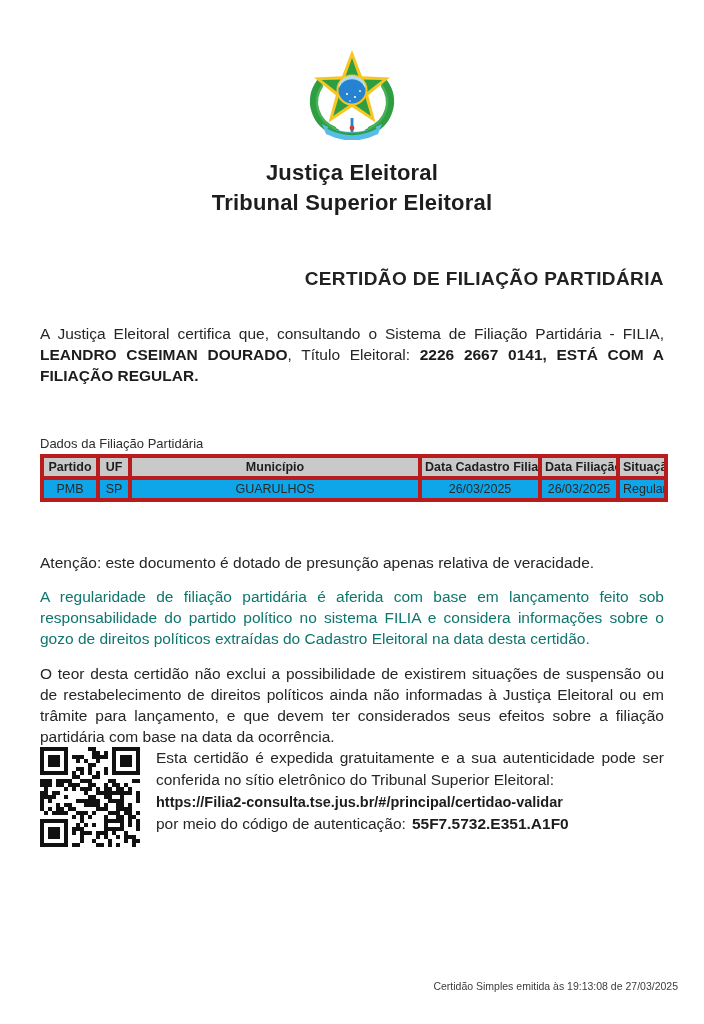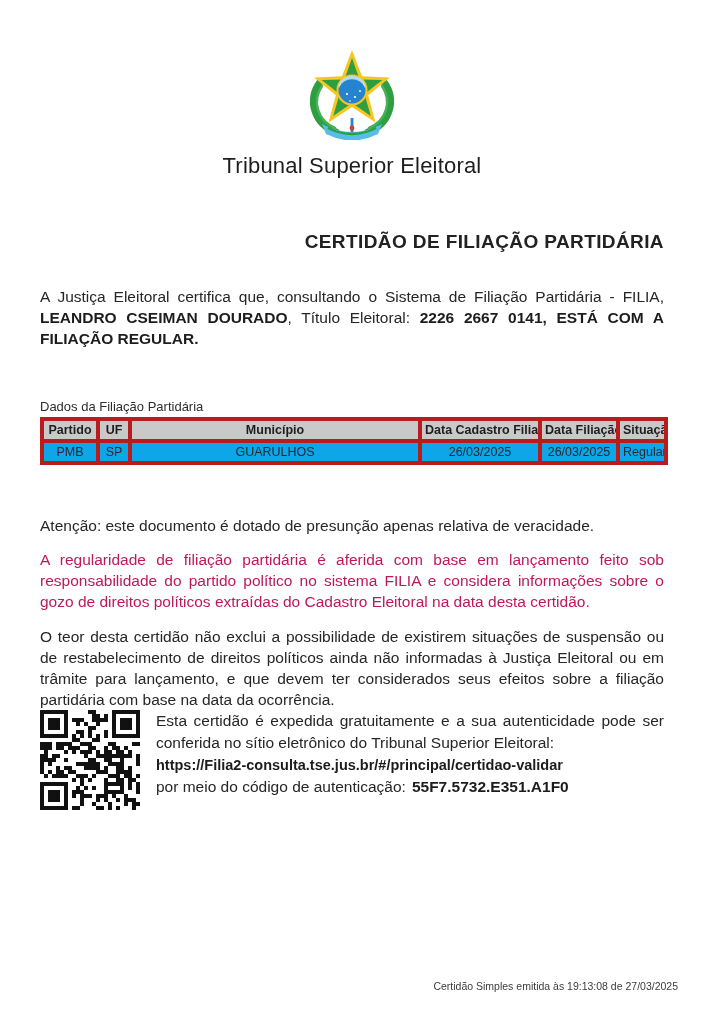--- a/index.html
+++ b/index.html
@@ -25,24 +25,24 @@
   }
   .org-line1 {
     margin-top: 20px;
     text-align: center;
     font-size: 22px;
     font-weight: bold;
     color: #1d1d1d;
     letter-spacing: 0.2px;
   }
   .org-line2 {
-    margin-top: 13px;
+    margin-top: 4px;
     text-align: center;
     font-size: 22px;
-    font-weight: normal;
+    font-weight: bold;
     color: #1d1d1d;
     letter-spacing: 0.2px;
   }
   .doc-title {
     margin-top: 52px;
     text-align: right;
     font-size: 19px;
     font-weight: bold;
     color: #222222;
     letter-spacing: 0.4px;
@@ -78,21 +78,21 @@
     white-space: nowrap;
   }
   table.filia th {
     background: #c9c9c9;
     font-weight: bold;
     color: #1e1e1e;
   }
   table.filia td { color: #2a2a2a; background: #0ea5e9; }
 
   .notice-1 { margin-top: 50px; font-size: 15.5px; line-height: 21px; color: #262626; }
-  .notice-2 { margin-top: 13px; font-size: 15.5px; line-height: 21px; text-align: justify; color: #be185d; }
+  .notice-2 { margin-top: 13px; font-size: 15.5px; line-height: 21px; text-align: justify; color: #0f766e; }
   .notice-3 { margin-top: 14px; font-size: 15.5px; line-height: 21px; text-align: justify; color: #262626; }
 
   .validation {
     display: flex;
     align-items: flex-start;
   }
   .qr-box { width: 100px; height: 100px; flex: 0 0 auto; }
   .validation-text {
     margin-left: 16px;
     flex: 1;
@@ -144,20 +144,21 @@
         <circle cx="45" cy="50" r="1.1" fill="#ffffff"></circle>
         <circle cx="53" cy="53" r="1.1" fill="#ffffff"></circle>
         <circle cx="58" cy="47" r="0.9" fill="#ffffff"></circle>
         <circle cx="48" cy="57" r="0.8" fill="#ffffff"></circle>
 
         <path d="M 20,80 Q 50,96 80,80 L 76,90 Q 50,103 24,90 Z" fill="#56bde8"></path>
         <path d="M 26,84 Q 50,96 74,84" fill="none" stroke="#2f9e41" stroke-width="2.4"></path>
       </svg>
     </div>
 
+    <div class="org-line1">Justiça Eleitoral</div>
     <div class="org-line2">Tribunal Superior Eleitoral</div>
 
     <div class="doc-title">CERTIDÃO DE FILIAÇÃO PARTIDÁRIA</div>
 
     <p class="cert-par"><span>A Justiça Eleitoral certifica que, consultando o Sistema de Filiação Partidária - FILIA, </span><b>LEANDRO CSEIMAN DOURADO</b><span>, Título Eleitoral: </span><b>2226 2667 0141, ESTÁ COM A FILIAÇÃO REGULAR.</b></p>
 
     <div class="dados-label">Dados da Filiação Partidária</div>
 
     <table class="filia">
       <colgroup>

